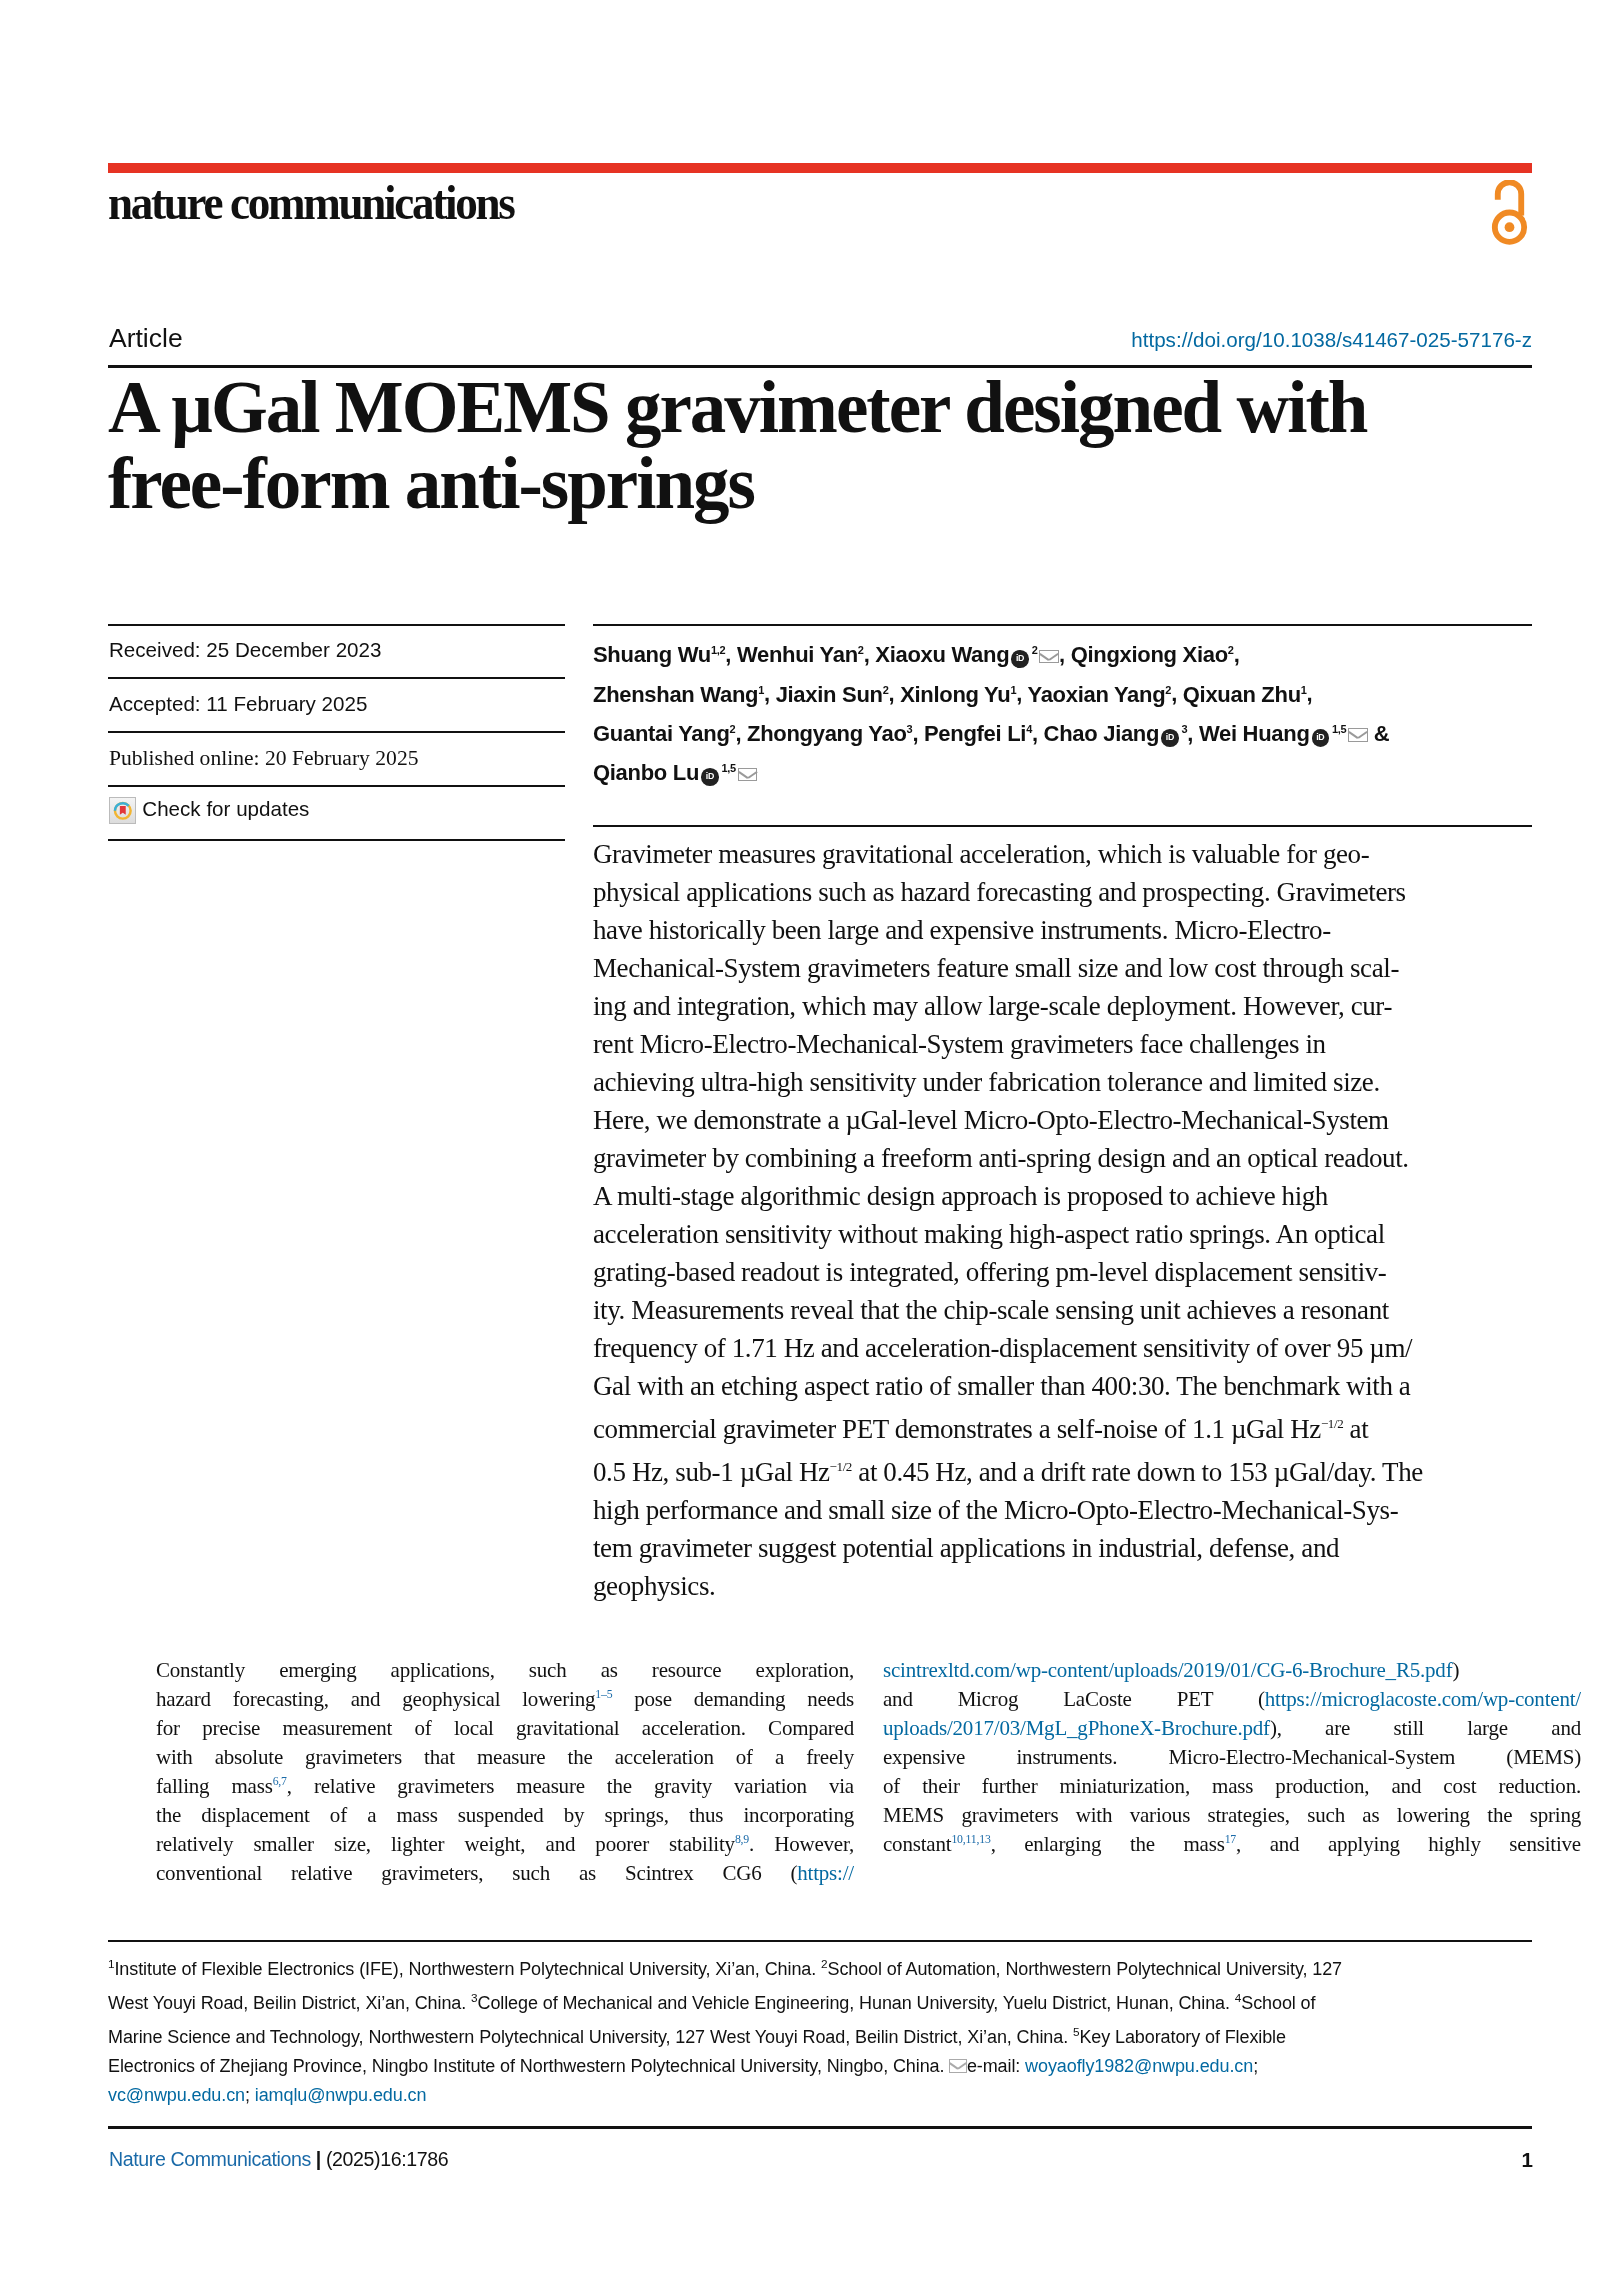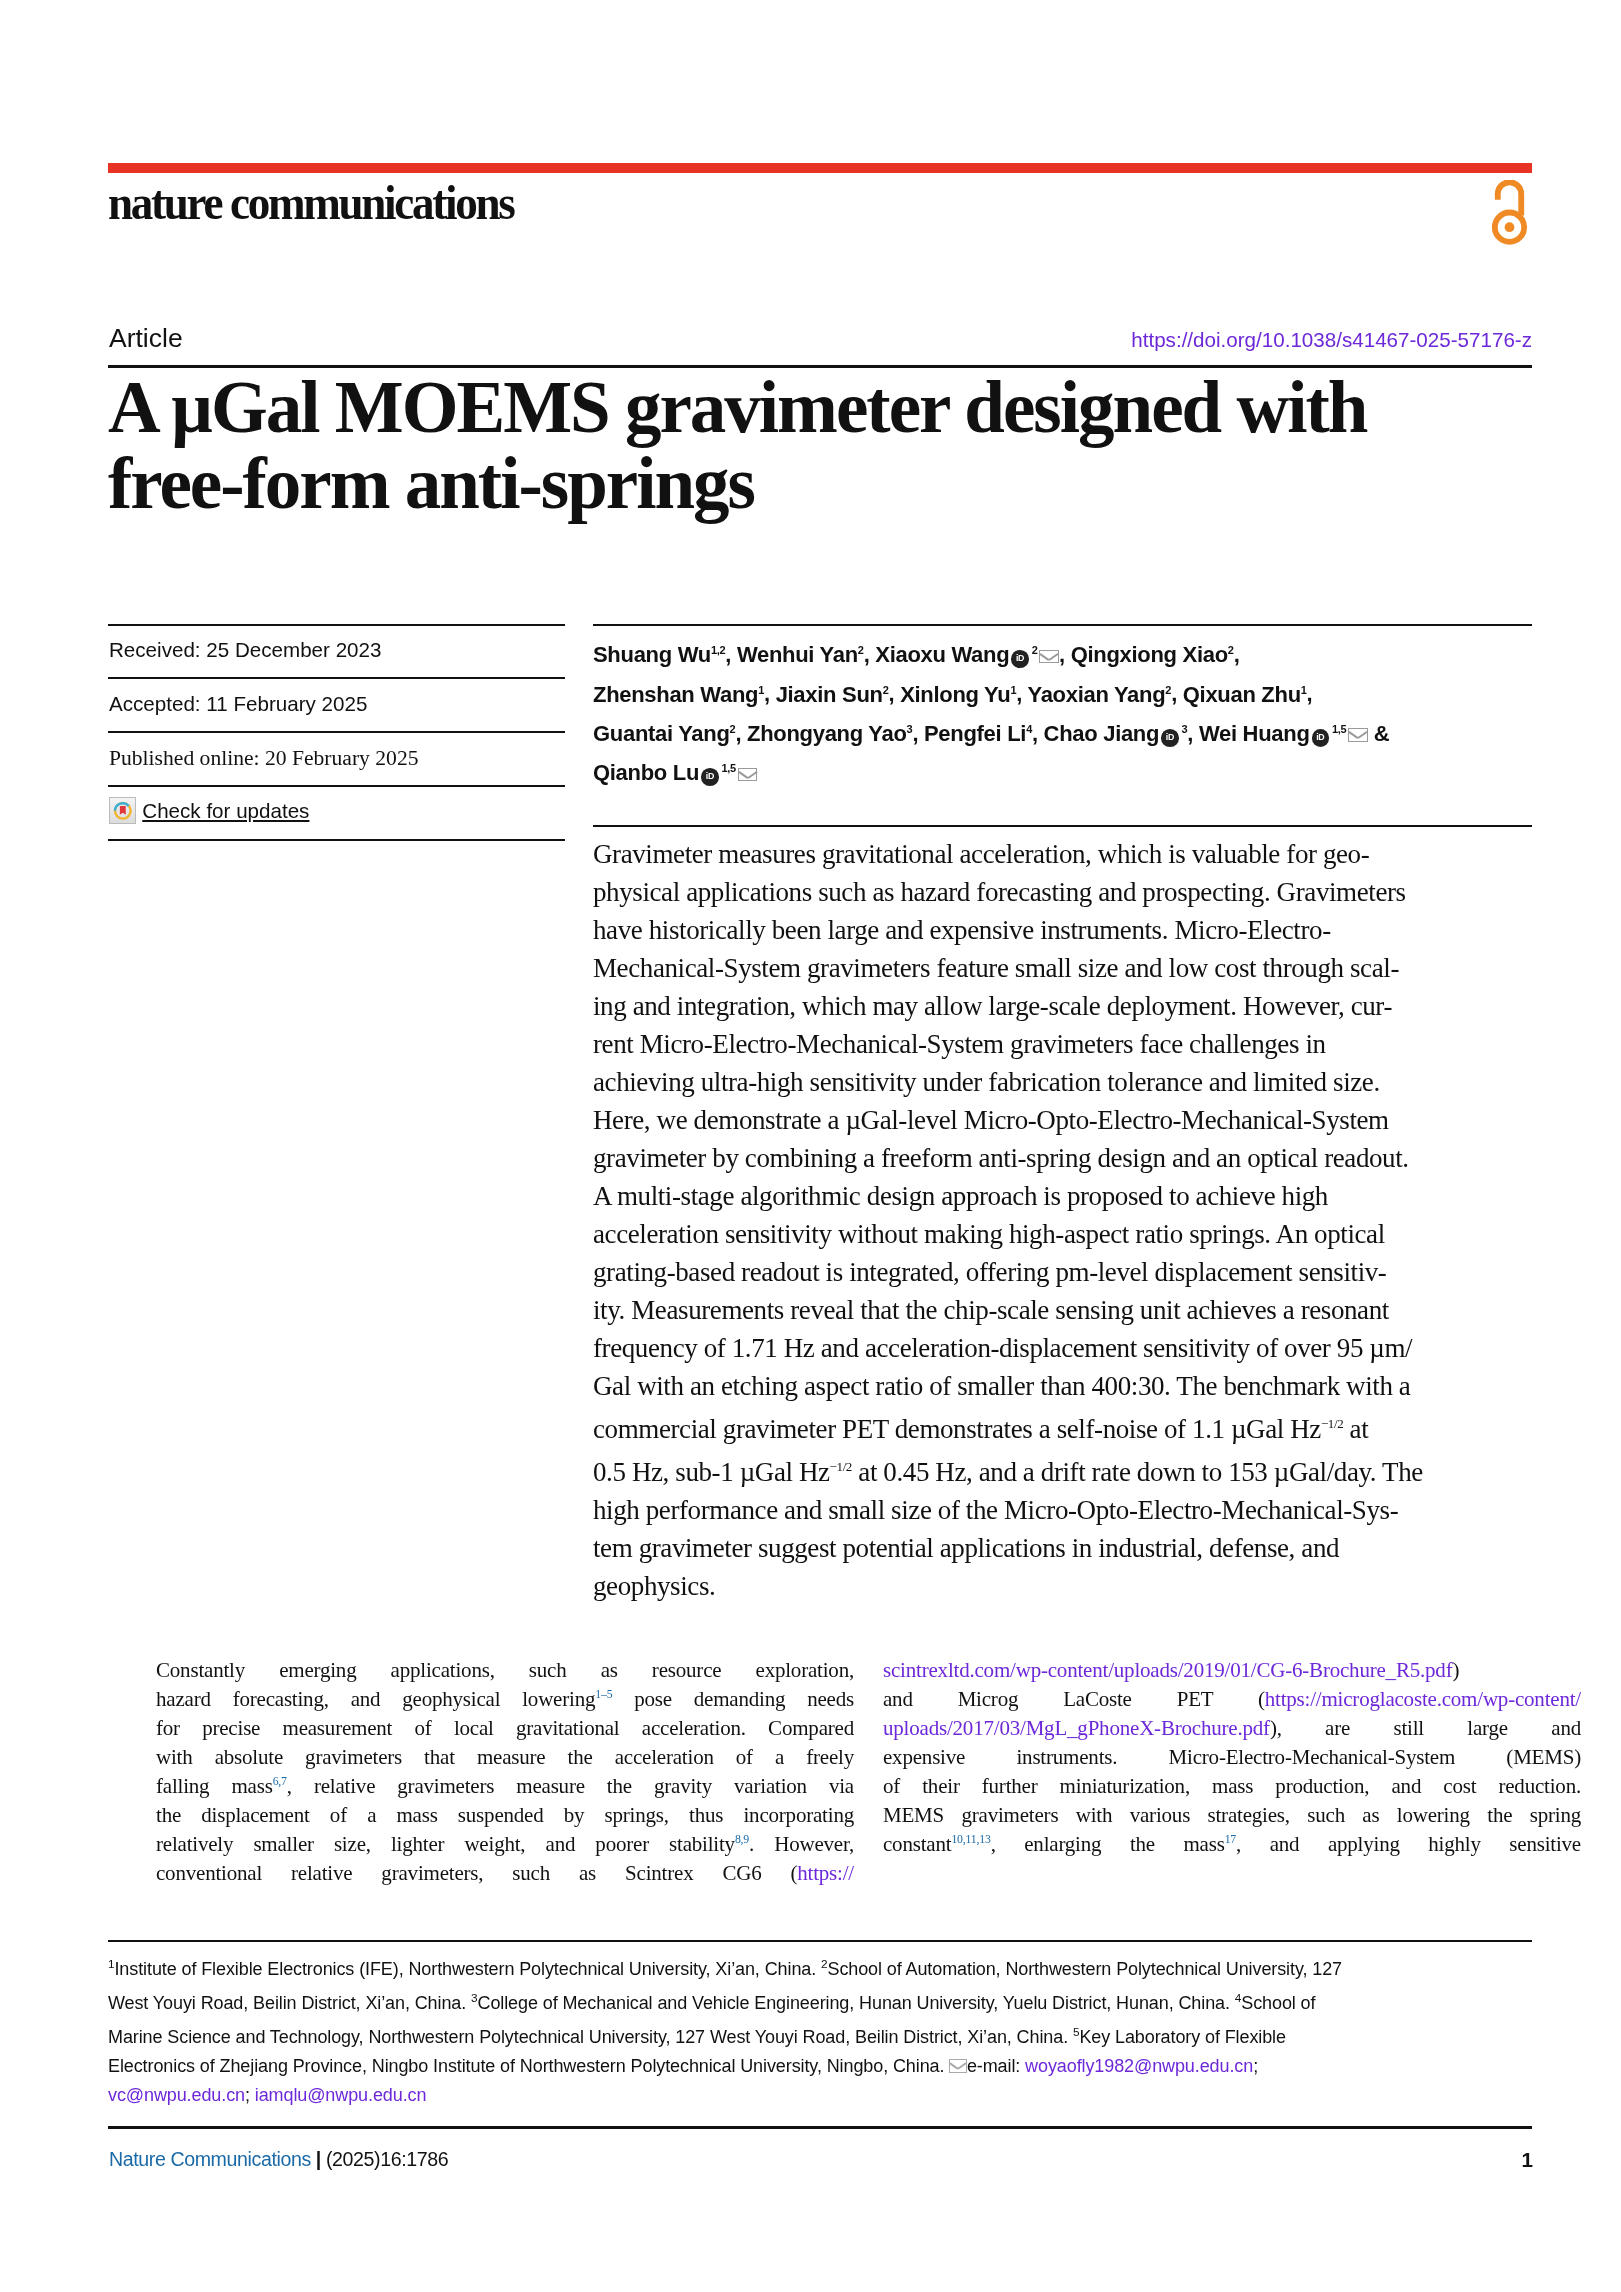--- a/index.html
+++ b/index.html
@@ -1,35 +1,35 @@
 <!DOCTYPE html>
 <html><head>
 <meta charset="utf-8">
 <style>
   html, body { margin: 0; padding: 0; background: #ffffff; }
   body { width: 1621px; height: 2293px; position: relative; overflow: hidden; color: #111; }
   .abs { position: absolute; }
   .sans { font-family: "Liberation Sans", "DejaVu Sans", sans-serif; }
   .serif { font-family: "Liberation Serif", "DejaVu Serif", serif; }
-  .link { color: #6d28d9; }
+  .link { color: #0369a1; }
 
   #redbar { left: 108px; top: 163px; width: 1424px; height: 9.8px; background: #e63323; }
   #journal { left: 108px; top: 174px; font-size: 49px; letter-spacing: -2.5px; font-weight: bold; transform: scaleX(0.92); transform-origin: left; color: #111; }
   #oa-icon { left: 1488px; top: 180px; width: 43px; height: 67px; }
 
   #article-label { left: 109px; top: 323px; font-size: 26.5px; font-weight: normal; }
   #doi { right: 89px; top: 328px; font-size: 20.6px; }
   #rule-top { left: 108px; top: 365px; width: 1424px; height: 2.9px; background: #111; }
 
   #title { left: 108px; top: 370px; width: 1431px; font-size: 73px; line-height: 76px; font-weight: bold; letter-spacing: -2px; margin: 0; }
 
   .lrule { left: 108px; width: 457px; height: 2px; background: #111; }
   .lmeta { left: 109px; font-size: 20.6px; }
   #published { font-size: 21.6px; }
-  #check-updates { display: flex; align-items: center; gap: 5.9px; text-decoration: underline; }
+  #check-updates { display: flex; align-items: flex-start; gap: 5.9px; }
   .cu-icon { width: 27.4px; height: 27.4px; border: 1px solid #bbb; background: linear-gradient(#f4f4f4,#dcdcdc); display:flex; align-items:center; justify-content:center; box-sizing: border-box; }
 
   #rule-authors { left: 593px; top: 624px; width: 939px; height: 2px; background: #111; }
   #authors { left: 593px; top: 633px; width: 941px; font-size: 22px; line-height: 34px; font-weight: bold; letter-spacing: -0.3px; }
   #authors sup { font-size: 11px; }
   .orcid { display: inline-block; width: 17.6px; height: 17.6px; border-radius: 50%; background: #222; color: #fff; font-size: 8.8px; line-height: 17.6px; text-align: center; vertical-align: 1px; font-weight: bold; margin-left: 2px; }
   .mail { display: inline-block; width: 19.6px; height: 13.7px; border: 1.5px solid #9a9a9a; position: relative; vertical-align: -1px; box-sizing: border-box; margin-left: 2px; }
   .mail::before, .mail::after { content: ""; position: absolute; top: 4.9px; width: 10.8px; height: 1.5px; background: #9a9a9a; }
   .mail::before { left: -1px; transform: rotate(35deg); }
   .mail::after { right: -1px; transform: rotate(-35deg); }

